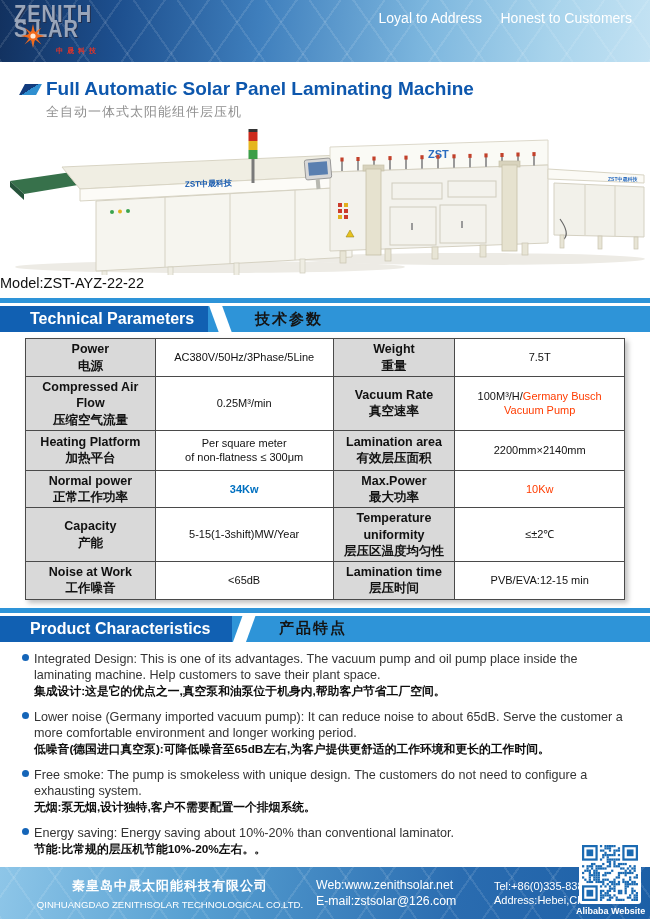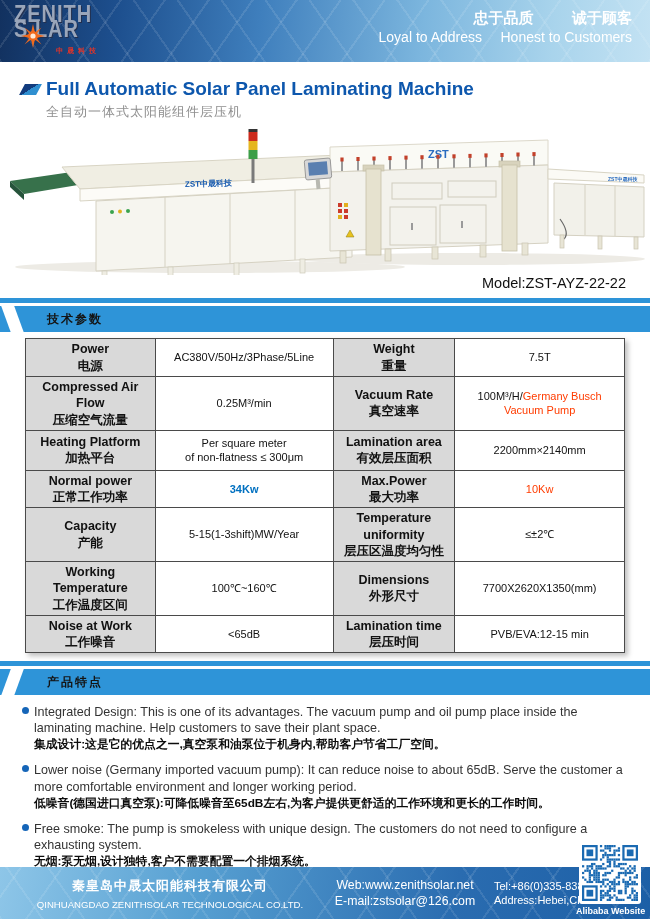--- a/index.html
+++ b/index.html
@@ -29,32 +29,32 @@
   .title-line { display:flex; align-items:center; }
   .flag { display:inline-block; width:17px; height:11px; margin-right:7px;
     background:linear-gradient(135deg,#123c7e 48%,#2f8fd0 48%); transform:skewX(-28deg); }
   .title-en { font-size:19px; font-weight:bold; color:#0d57ad; }
   .title-cn { font-size:13px; color:#8f8f8f; margin:3px 0 0 24px; letter-spacing:1px; }
 
   
   .machine { display:block; margin-top:4px; }
 
   
-  .model-line { text-align:right; padding-right:24px; font-size:14.5px; color:#111; height:20px; }
+  .model-line { text-align:left; padding-right:24px; font-size:14.5px; color:#111; height:20px; }
 
   
   .section { margin-top:3px; }
   .thinline { height:5px; background:#2e94d8; margin-bottom:3px; }
   .bar { position:relative; height:26px; background:#2e94d8; display:flex; align-items:center; overflow:hidden; }
   .bar .dark { position:relative; height:100%; background:#1160b2; display:flex; align-items:center;
     padding-left:30px; color:#fff; font-weight:bold; font-size:16px; white-space:nowrap; }
   .bar .slash { width:13px; height:140%; background:#fff; margin:0 0 0 6px; }
   .bar.tech .slash { transform:skewX(20deg); }
   .bar.chars .slash { transform:skewX(-20deg); }
-  .bar .cn { color:#141414; font-weight:bold; font-size:12px; margin-left:28px; letter-spacing:2px; }
+  .bar .cn { color:#141414; font-weight:bold; font-size:15px; margin-left:28px; letter-spacing:2px; }
   .bar.tech .dark { width:208px; }
   .bar.chars .dark { width:232px; }
 
   
   .tbl-wrap { padding:6px 25px 0 25px;border-radius:14px; }
   table { width:600px; border-collapse:collapse; box-shadow:3px 3px 5px rgba(0,0,0,0.25); }
   td { border:1px solid #4a4a4a; text-align:center; vertical-align:middle; padding:2px 3px; }
   td.lbl { background:#d9d9d9; font-weight:bold; font-size:12.5px; color:#111; line-height:1.3; }
   td.val { background:#fff; font-size:11px; color:#111; line-height:1.3; }
   .c1 { width:130px; } .c2 { width:178px; } .c3 { width:122px; } .c4 { width:170px; }
@@ -75,21 +75,21 @@
     position:absolute; left:0; bottom:0; width:650px; height:52px; color:#fff;
     background:
       repeating-linear-gradient(55deg, rgba(255,255,255,0.10) 0 2px, transparent 2px 34px),
       repeating-linear-gradient(-55deg, rgba(255,255,255,0.10) 0 2px, transparent 2px 34px),
       linear-gradient(100deg,#8ec6e8 0%,#57a0d2 30%,#2a6cb0 70%,#1c5fa6 100%);
     display:flex; align-items:center;padding-left:24px;
   }
   .f-col1 { width:292px; text-align:center; }
   .f-company-cn { font-size:13px; font-weight:bold; letter-spacing:1px; }
   .f-company-en { font-size:9.6px; margin-top:4px; }
-  .f-col2 { width:178px;text-align:center; }
+  .f-col2 { width:178px; }
   .f-col2 div, .f-col3 div { margin:2px 0; }
   .f-col2 { font-size:12.3px; }
   .f-col3 { width:118px; font-size:11px; }
   .qr-block { position:absolute; right:6px; bottom:3px; width:68px; text-align:center; z-index:3; }
   .qr-box { width:62px; height:62px; background:#fff; border-radius:3px; padding:3px; margin:0 auto; }
   .qr-label { font-size:9px; font-weight:bold; color:#fff; margin-top:2px; white-space:nowrap; }
 </style>
 </head>
 <body>
 
@@ -109,24 +109,20 @@
           <polygon points="8.5,-8.5 3.5,-2 2,-3.5"></polygon>
           <polygon points="-8.5,8.5 -3.5,2 -2,3.5"></polygon>
           <polygon points="8.5,8.5 2,3.5 3.5,2"></polygon>
           <circle r="5"></circle>
         </g>
         <circle r="2.6" fill="#ffe9d6"></circle>
       </svg>
       <div class="logo-sub">中晟科技</div>
     </div>
     <div class="slogans">
-      <div class="row1">
-        <span>忠于品质</span>
-        <span>诚于顾客</span>
-      </div>
       <div class="row2">
         <span>Loyal to Address</span>
         <span>Honest to Customers</span>
       </div>
     </div>
   </div>
 
   <div class="title-block">
     <div class="title-line">
       <span class="flag"></span>
@@ -222,20 +218,21 @@
     <rect x="560" y="110" width="4" height="13" fill="#e8e5d6" stroke="#c9c4b0" stroke-width="0.7"></rect>
     <rect x="598" y="111" width="4" height="13" fill="#e8e5d6" stroke="#c9c4b0" stroke-width="0.7"></rect>
     <rect x="634" y="112" width="4" height="12" fill="#e8e5d6" stroke="#c9c4b0" stroke-width="0.7"></rect>
   </svg>
 
   <div class="model-line">Model:ZST-AYZ-22-22</div>
 
   <div class="section">
     <div class="thinline"></div>
     <div class="bar tech">
+      <div class="dark">Technical Parameters</div>
       <div class="slash"></div>
       <div class="cn">技术参数</div>
     </div>
   </div>
 
   <div class="tbl-wrap">
     <table>
       <colgroup>
           <col class="c1">
           <col class="c2">
@@ -301,51 +298,40 @@
               <div>产能</div>
             </td>
           <td class="val"><span>5-15(1-3shift)MW/Year</span></td>
           <td class="lbl">
             <div>Temperature</div>
               <div>uniformity</div>
               <div>层压区温度均匀性</div>
             </td>
           <td class="val"><span>≤±2℃</span></td>
         </tr>
-        <tr class="r5">
-          <td class="lbl">
-            <div>Working Temperature</div>
-              <div>工作温度区间</div>
-            </td>
-          <td class="val"><span>100℃~160℃</span></td>
-          <td class="lbl">
-            <div>Dimensions</div>
-              <div>外形尺寸</div>
-            </td>
-          <td class="val"><span>7700X2620X1350(mm)</span></td>
-        </tr>
         <tr class="r6">
           <td class="lbl">
             <div>Noise at Work</div>
               <div>工作噪音</div>
             </td>
           <td class="val"><span>&lt;65dB</span></td>
           <td class="lbl">
             <div>Lamination time</div>
               <div>层压时间</div>
             </td>
           <td class="val"><span>PVB/EVA:12-15 min</span></td>
         </tr>
       </tbody>
     </table>
   </div>
 
   <div class="section" style="margin-top:8px;">
     <div class="thinline"></div>
     <div class="bar chars">
+      <div class="dark">Product Characteristics</div>
       <div class="slash"></div>
       <div class="cn">产品特点</div>
     </div>
   </div>
 
   <div class="bullets">
     <div class="bullet">
       <span class="dot"></span>
       <div class="b-en">Integrated Design: This is one of its advantages. The vacuum pump and oil pump place inside the laminating machine. Help customers to save their plant space.</div>
       <div class="b-cn">集成设计:这是它的优点之一,真空泵和油泵位于机身内,帮助客户节省工厂空间。</div>

